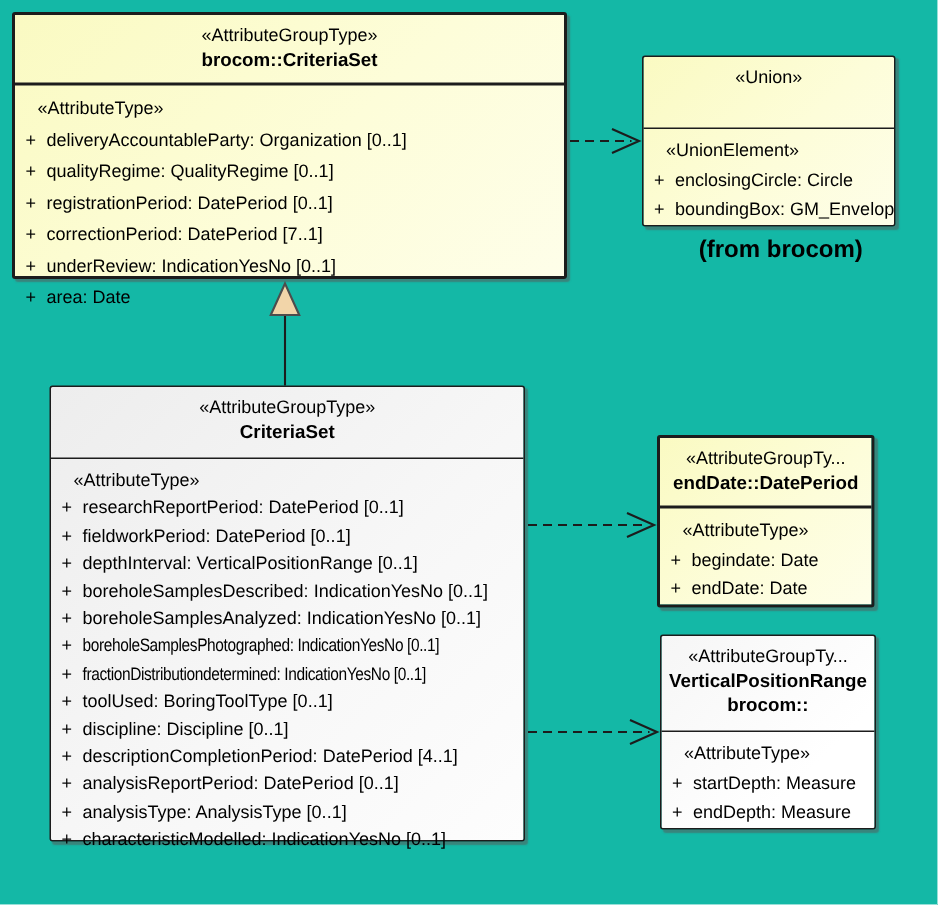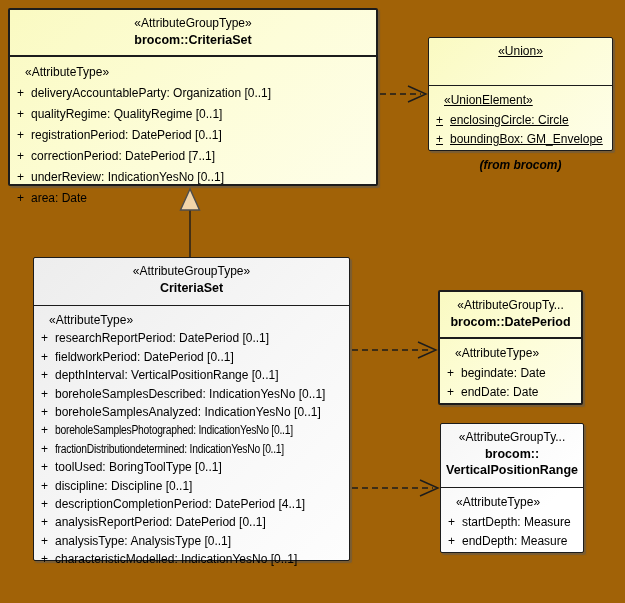--- a/index.html
+++ b/index.html
@@ -1,17 +1,17 @@
 <!DOCTYPE html>
 <html><head>
 <meta charset="utf-8">
 <style>
   html,body{margin:0;padding:0;background:#ffffff;}
   .canvas{
-    position:relative;width:625px;height:603px;background:#a16207;
+    position:relative;width:625px;height:603px;background:#14b8a6;
     font-family:"Liberation Sans",sans-serif;color:#000;overflow:hidden;
     font-size:12px;
   }
   .uml-box{
     position:absolute;
     border:1px solid #1c1c1c;
     border-radius:2px;
     box-shadow:2px 2px 1px rgba(90,90,90,0.55);
     box-sizing:border-box;
   }
@@ -39,21 +39,21 @@
     display:inline-block;
     transform:scaleX(0.86);
     transform-origin:left center;
     letter-spacing:-0.3px;
   }
   .lh18 .attrs > div{line-height:18.4px;}
   .lh19 .attrs > div{line-height:19.5px;}
   .lh21 .attrs > div{line-height:21px;}
   .note-label{
     position:absolute;text-align:center;
-    font-style:italic;font-weight:bold;font-size:12px;
+    font-weight:bold;font-size:16px;
   }
   svg.overlay{position:absolute;left:0;top:0;pointer-events:none;}
 </style>
 </head>
 <body>
 
 <div class="canvas">
 
   <div class="uml-box fill-yellow thick lh21" style="left:8px;top:8px;width:370px;height:178px;">
     <div class="hdr" style="height:40px;">
@@ -82,21 +82,21 @@
         <span class="vis">+</span>
         <span class="attr-text">underReview: IndicationYesNo [0..1]</span>
       </div>
       <div class="attr-row">
         <span class="vis">+</span>
         <span class="attr-text">area: Date</span>
       </div>
     </div>
   </div>
 
-  <div class="uml-box fill-yellow lh19" style="left:428px;top:37px;width:185px;height:114px;text-decoration:underline;">
+  <div class="uml-box fill-yellow lh19" style="left:428px;top:37px;width:169px;height:114px;">
     <div class="hdr" style="height:42px;">
       <div class="stereo">«Union»</div>
     </div>
     <div class="attrs">
       <div class="sect-stereo">«UnionElement»</div>
       <div class="attr-row">
         <span class="vis">+</span>
         <span class="attr-text">enclosingCircle: Circle</span>
       </div>
       <div class="attr-row">
@@ -165,40 +165,40 @@
       <div class="attr-row">
         <span class="vis">+</span>
         <span class="attr-text">characteristicModelled: IndicationYesNo [0..1]</span>
       </div>
     </div>
   </div>
 
   <div class="uml-box fill-yellow thick lh19" style="left:438px;top:290px;width:145px;height:115px;">
     <div class="hdr" style="height:40px;">
       <div class="stereo">«AttributeGroupTy...</div>
-      <div class="cname">brocom::DatePeriod</div>
+      <div class="cname">endDate::DatePeriod</div>
     </div>
     <div class="attrs">
       <div class="sect-stereo">«AttributeType»</div>
       <div class="attr-row">
         <span class="vis">+</span>
         <span class="attr-text">begindate: Date</span>
       </div>
       <div class="attr-row">
         <span class="vis">+</span>
         <span class="attr-text">endDate: Date</span>
       </div>
     </div>
   </div>
 
   <div class="uml-box fill-white lh19" style="left:440px;top:423px;width:144px;height:130px;">
     <div class="hdr" style="height:58px;line-height:16.5px;">
       <div class="stereo">«AttributeGroupTy...</div>
+      <div class="cname">VerticalPositionRange</div>
       <div class="cname">brocom::</div>
-      <div class="cname">VerticalPositionRange</div>
     </div>
     <div class="attrs">
       <div class="sect-stereo">«AttributeType»</div>
       <div class="attr-row">
         <span class="vis">+</span>
         <span class="attr-text">startDepth: Measure</span>
       </div>
       <div class="attr-row">
         <span class="vis">+</span>
         <span class="attr-text">endDepth: Measure</span>

